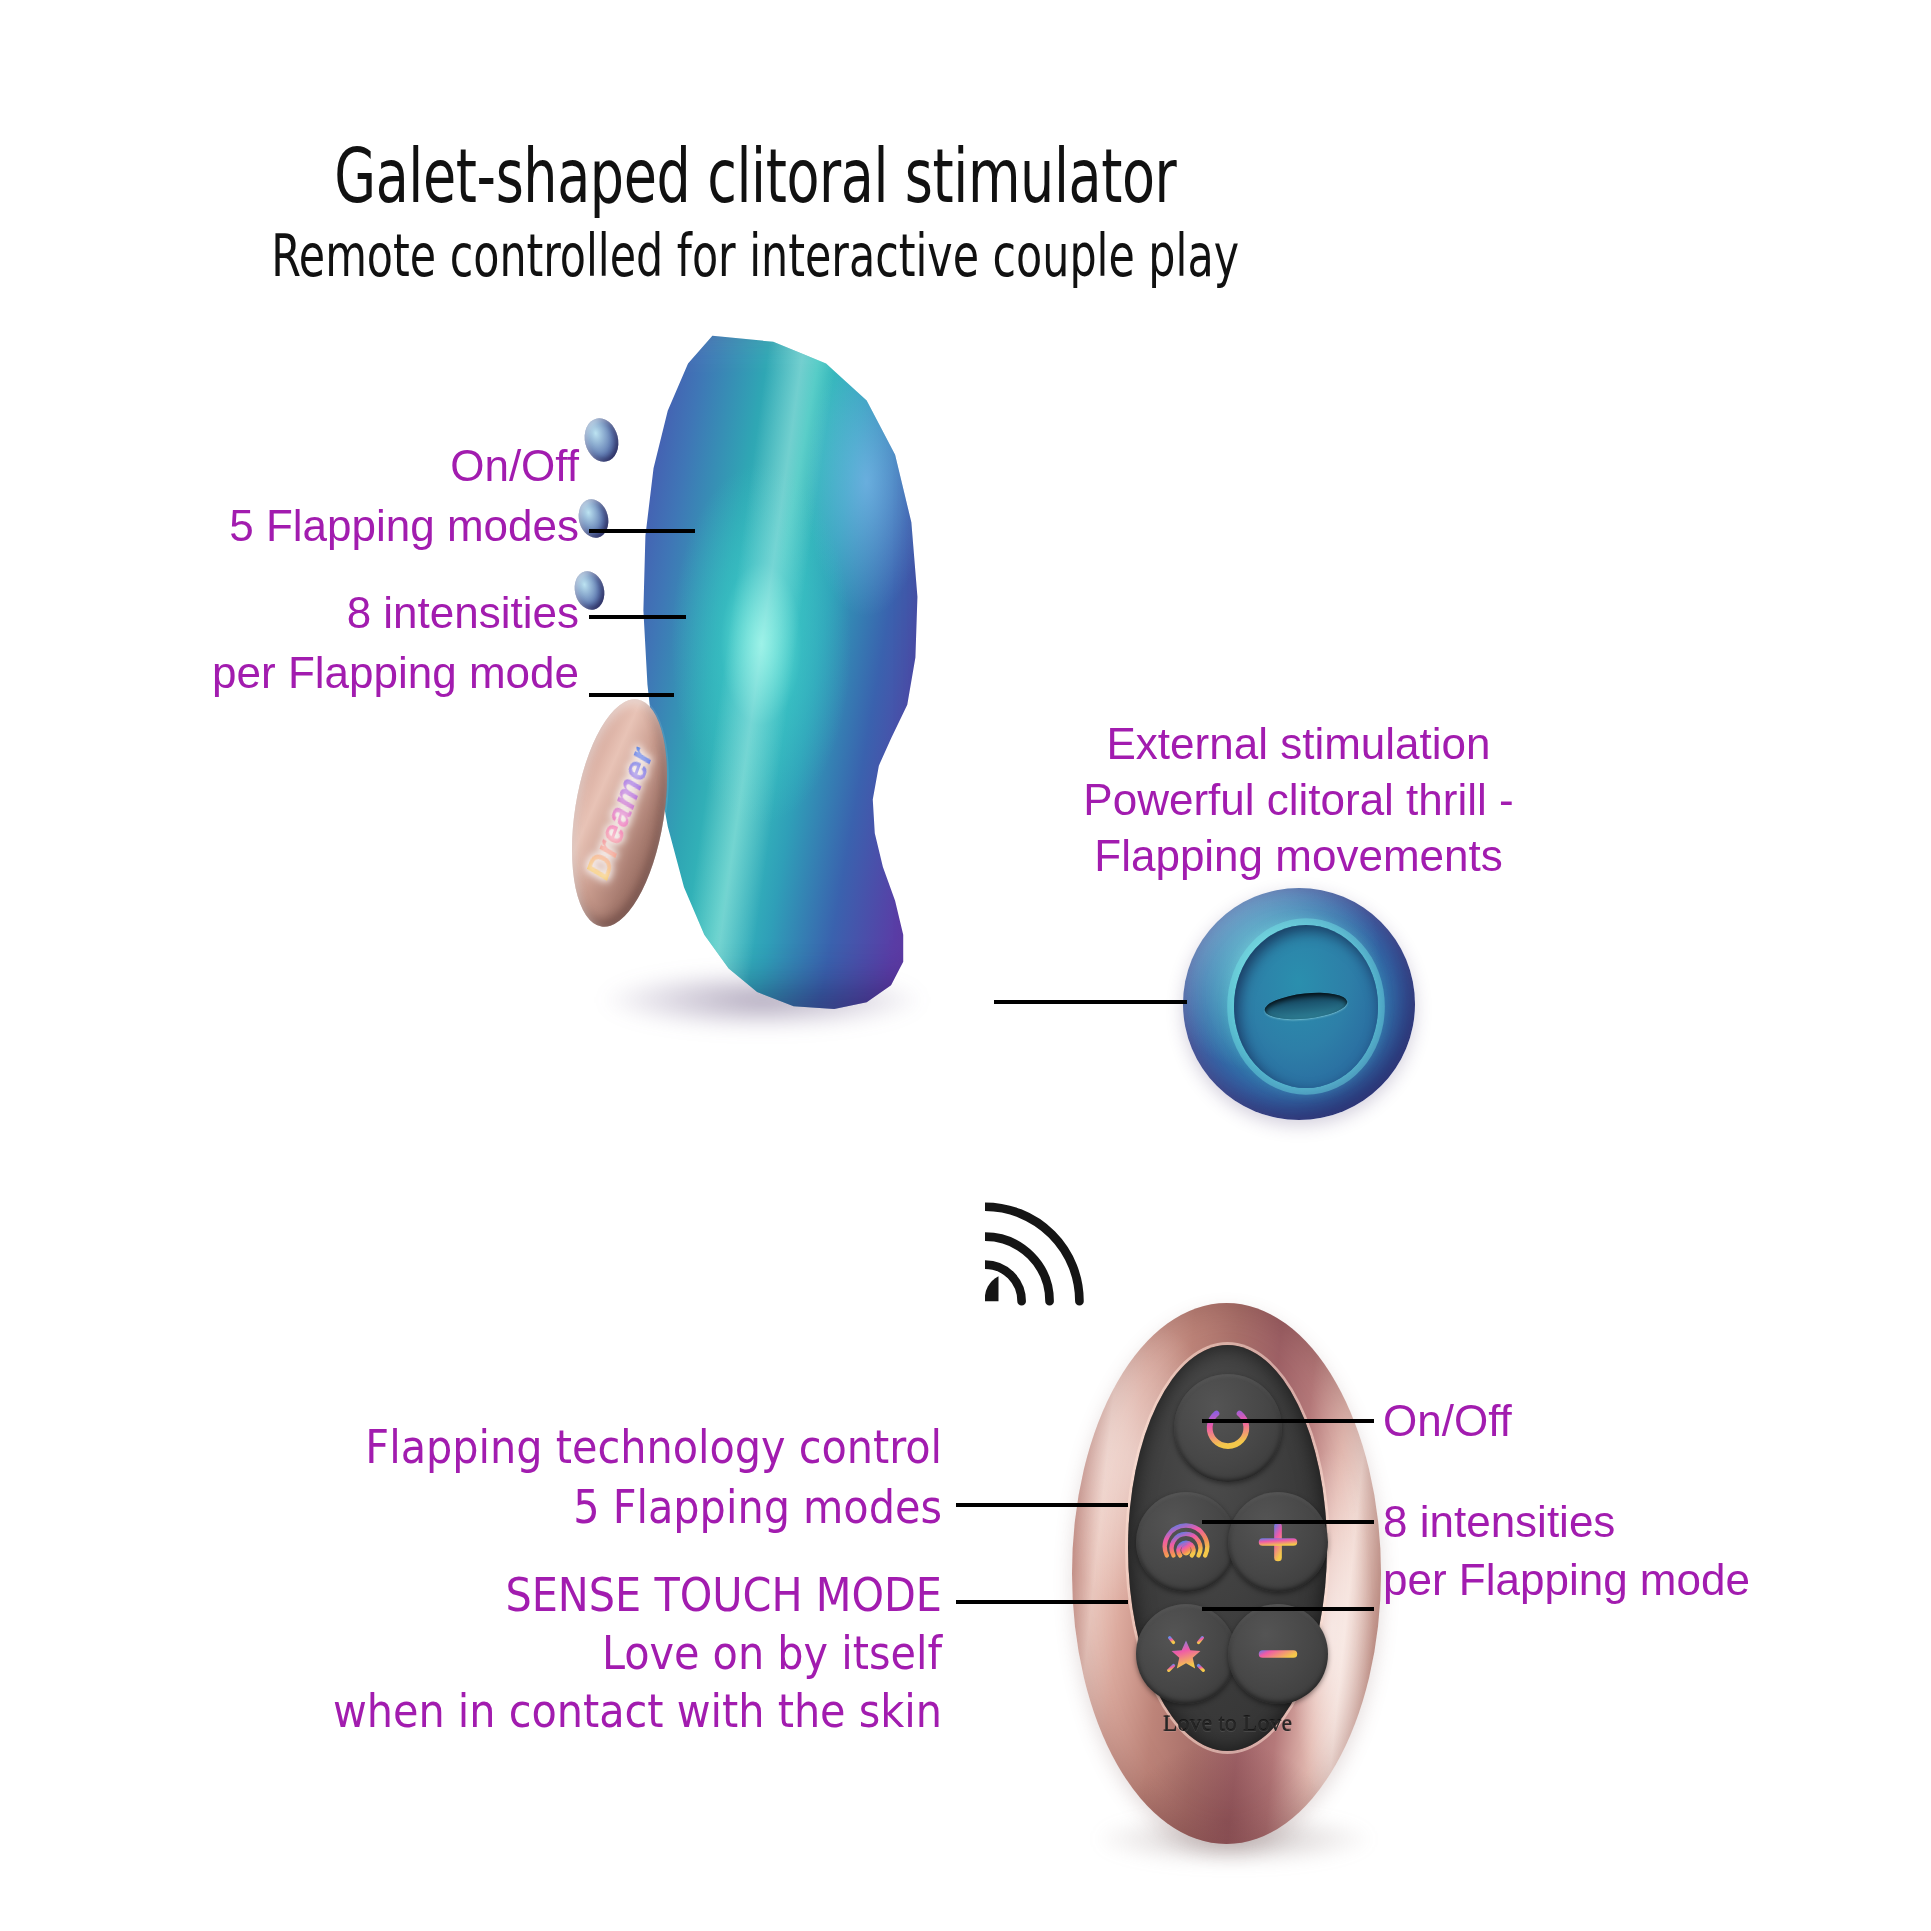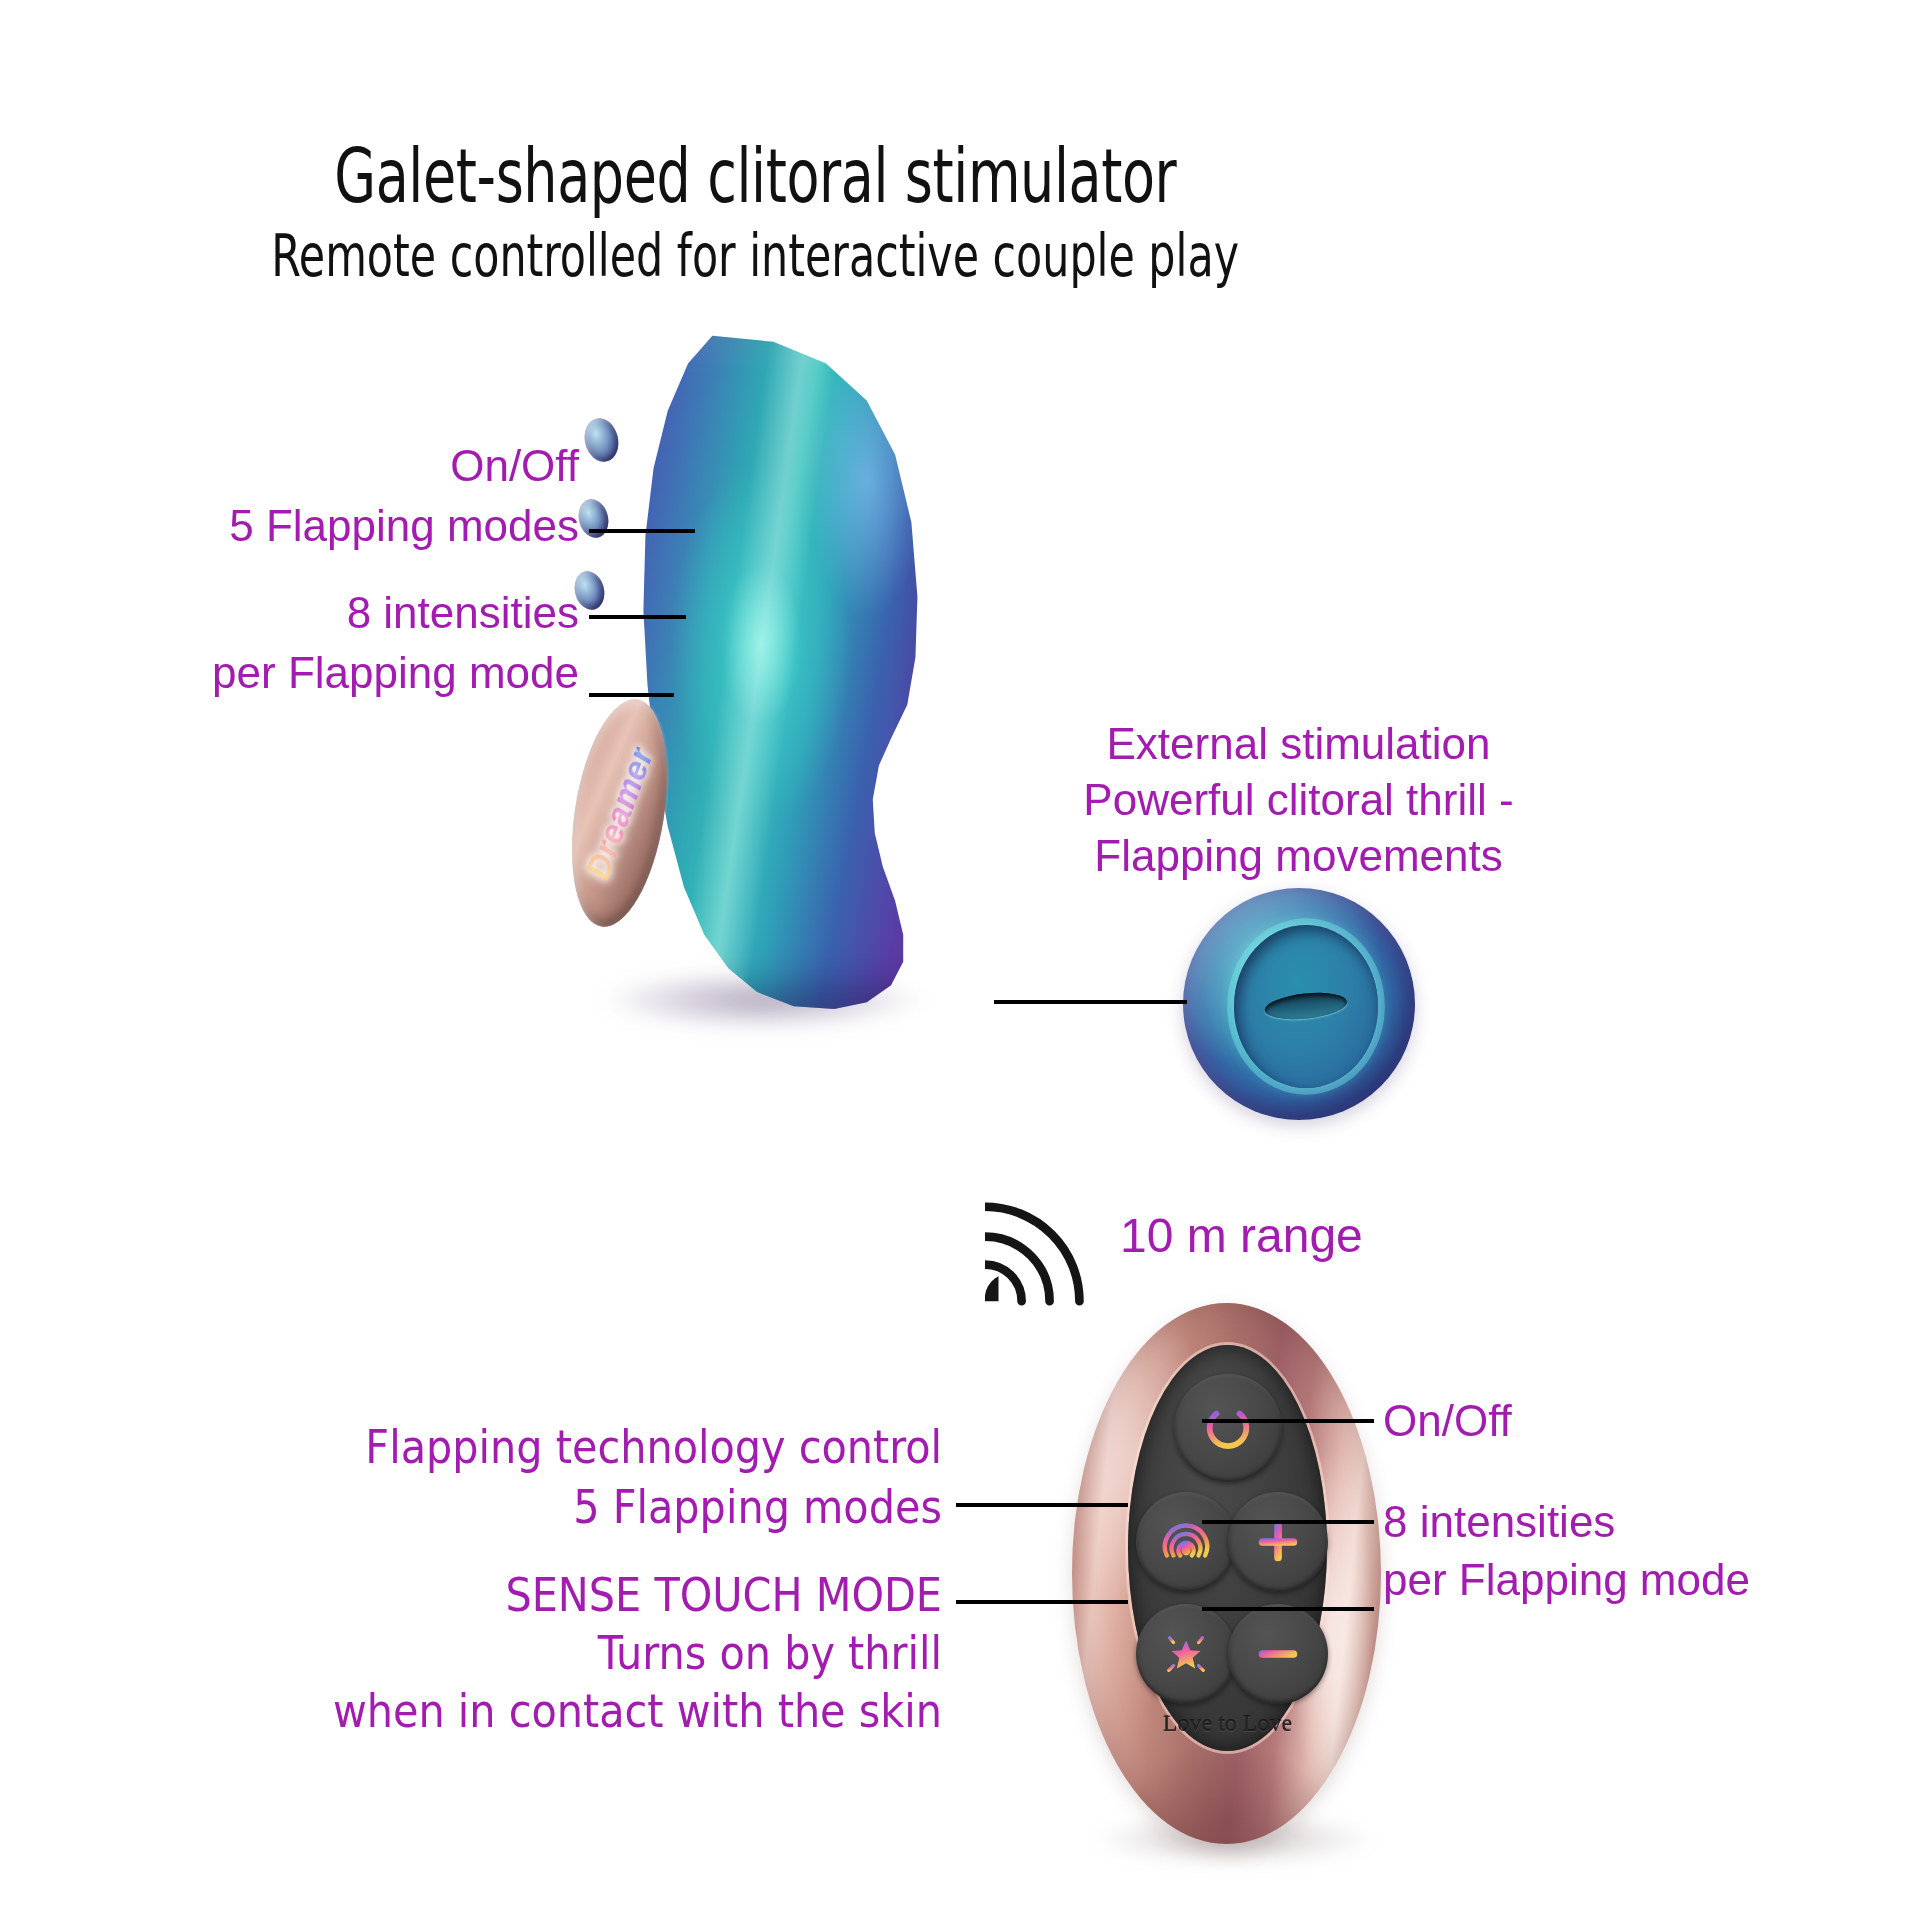--- a/index.html
+++ b/index.html
@@ -221,23 +221,20 @@
   <div id="wifi">
     <svg width="106" height="116" viewBox="0 0 110 120" aria-hidden="true">
       <g transform="translate(110,0) scale(-1,1)" fill="none" stroke="#151515" stroke-linecap="round">
         <path d="M 12 110 A 98 98 0 0 1 110 12" stroke-width="9"></path>
         <path d="M 43 110 A 67 67 0 0 1 110 43" stroke-width="9"></path>
         <path d="M 72 110 A 38 38 0 0 1 110 72" stroke-width="9"></path>
       </g>
       <path d="M 14 110 L 14 84 A 26 26 0 0 0 0 110 Z" fill="#151515" stroke="none"></path>
     </svg>
   </div>
-  <div class="lbl la norm" style="left:1120px; top:1207px; width:406px; font-size:48px; line-height:58px;">
-    <span class="ln">10 m range</span>
-  </div>
 
   <div id="remote-wrap">
     <div id="remote-shadow"></div>
     <div id="remote-body">
       <div id="remote-gloss"></div>
     </div>
 
     <div id="remote-face">
 
       <div class="rbtn" id="rbtn-power">
@@ -326,21 +323,21 @@
   </div>
 
   <div class="lbl ra cond" style="left:174px; top:1417px; width:768px; font-size:46px; line-height:60px;">
     <span class="ln">Flapping technology control</span>
     <span class="ln">5 Flapping modes</span>
   </div>
   <div class="lead" style="left:956px; top:1503px; width:172px;"></div>
 
   <div class="lbl ra cond" style="left:174px; top:1566px; width:768px; font-size:46px; line-height:58px;">
     <span class="ln">SENSE TOUCH MODE</span>
-    <span class="ln">Turns on by thrill</span>
+    <span class="ln">Love on by itself</span>
     <span class="ln">when in contact with the skin</span>
   </div>
   <div class="lead" style="left:956px; top:1600px; width:172px;"></div>
 
   <div class="lbl la norm" style="left:1383px; top:1392px; width:502px; font-size:44px; line-height:58px;">
     <span class="ln">On/Off</span>
   </div>
   <div class="lead" style="left:1202px; top:1419px; width:172px;"></div>
 
   <div class="lbl la norm" style="left:1383px; top:1493px; width:502px; font-size:44px; line-height:58px;">

